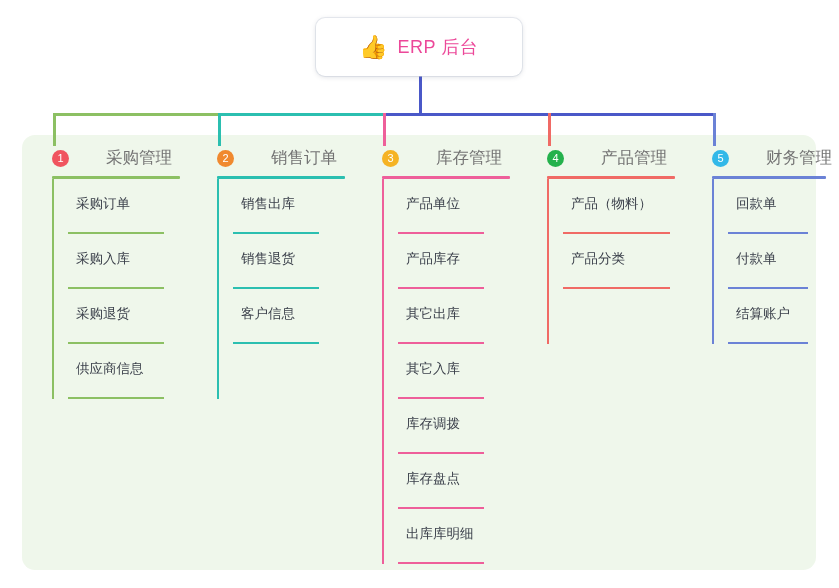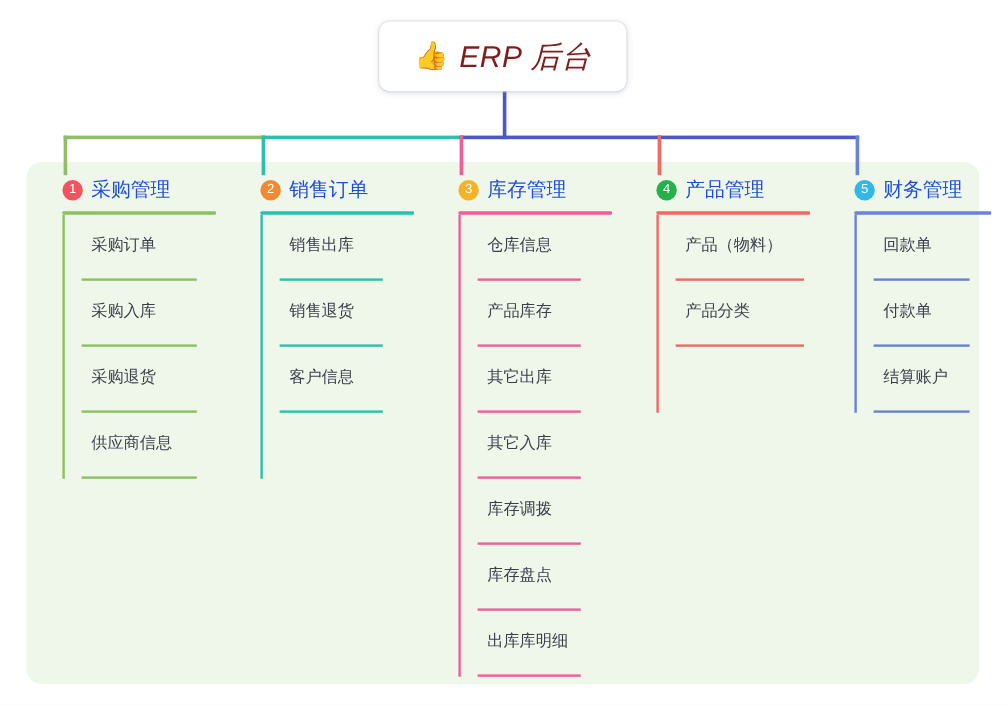--- a/index.html
+++ b/index.html
@@ -23,21 +23,21 @@
     display:flex;align-items:center;justify-content:center;
     box-sizing:border-box;
     z-index:6;
   }
   .root-emoji{
     font-size:23px;line-height:1;margin-right:9px;
     font-family:"DejaVu Sans",sans-serif;
     display:inline-block;
   }
   .root-title{
-    font-size:25px;color:#7f1d1d;letter-spacing:.5px;white-space:nowrap;font-style:italic;
+    font-size:18px;color:#ec4899;letter-spacing:.5px;white-space:nowrap;
   }
 
   
   .conn{position:absolute;z-index:2;}
 
   
   .panel{
     position:absolute;
     left:22px;top:135px;
     width:794px;height:435px;
@@ -48,21 +48,21 @@
 
   
   .col{position:absolute;top:146px;z-index:4;}
   .col-head{display:flex;align-items:center;height:24px;padding-left:16px;box-sizing:border-box;}
   .badge{
     width:17px;height:17px;border-radius:50%;
     color:#ffffff;font-size:11px;line-height:17px;text-align:center;
     flex:0 0 auto;margin-right:7px;
     font-family:"Liberation Sans",sans-serif;
   }
-  .col-title{font-size:16.5px;color:#1d4ed8;white-space:nowrap;}
+  .col-title{font-size:16.5px;color:#737373;white-space:nowrap;margin-left:30px;}
   .head-rule{height:3px;margin-top:6px;margin-left:16px;border-radius:1px;}
 
   .items{position:relative;margin-top:0;padding-left:16px;}
   .spine{position:absolute;left:16px;top:0;width:2px;}
   .item{
     position:relative;height:55px;box-sizing:border-box;
     padding-left:24px;
   }
   .item-label{
     position:absolute;left:24px;top:16px;
@@ -148,21 +148,21 @@
       </div>
       <div class="col" style="left: 366px; width: 150px;">
         <div class="col-head">
           <span class="badge" style="background: rgb(245, 179, 36);">3</span>
           <span class="col-title">库存管理</span>
         </div>
         <div class="head-rule" style="background: rgb(238, 95, 154); width: 128px;"></div>
         <div class="items">
           <div class="spine" style="background: rgb(238, 95, 154); height: 385px;"></div>
           <div class="item">
-            <span class="item-label">仓库信息</span>
+            <span class="item-label">产品单位</span>
             <div class="item-rule" style="background: rgb(238, 95, 154); width: 86px;"></div>
           </div>
           <div class="item">
             <span class="item-label">产品库存</span>
             <div class="item-rule" style="background: rgb(238, 95, 154); width: 86px;"></div>
           </div>
           <div class="item">
             <span class="item-label">其它出库</span>
             <div class="item-rule" style="background: rgb(238, 95, 154); width: 86px;"></div>
           </div>

